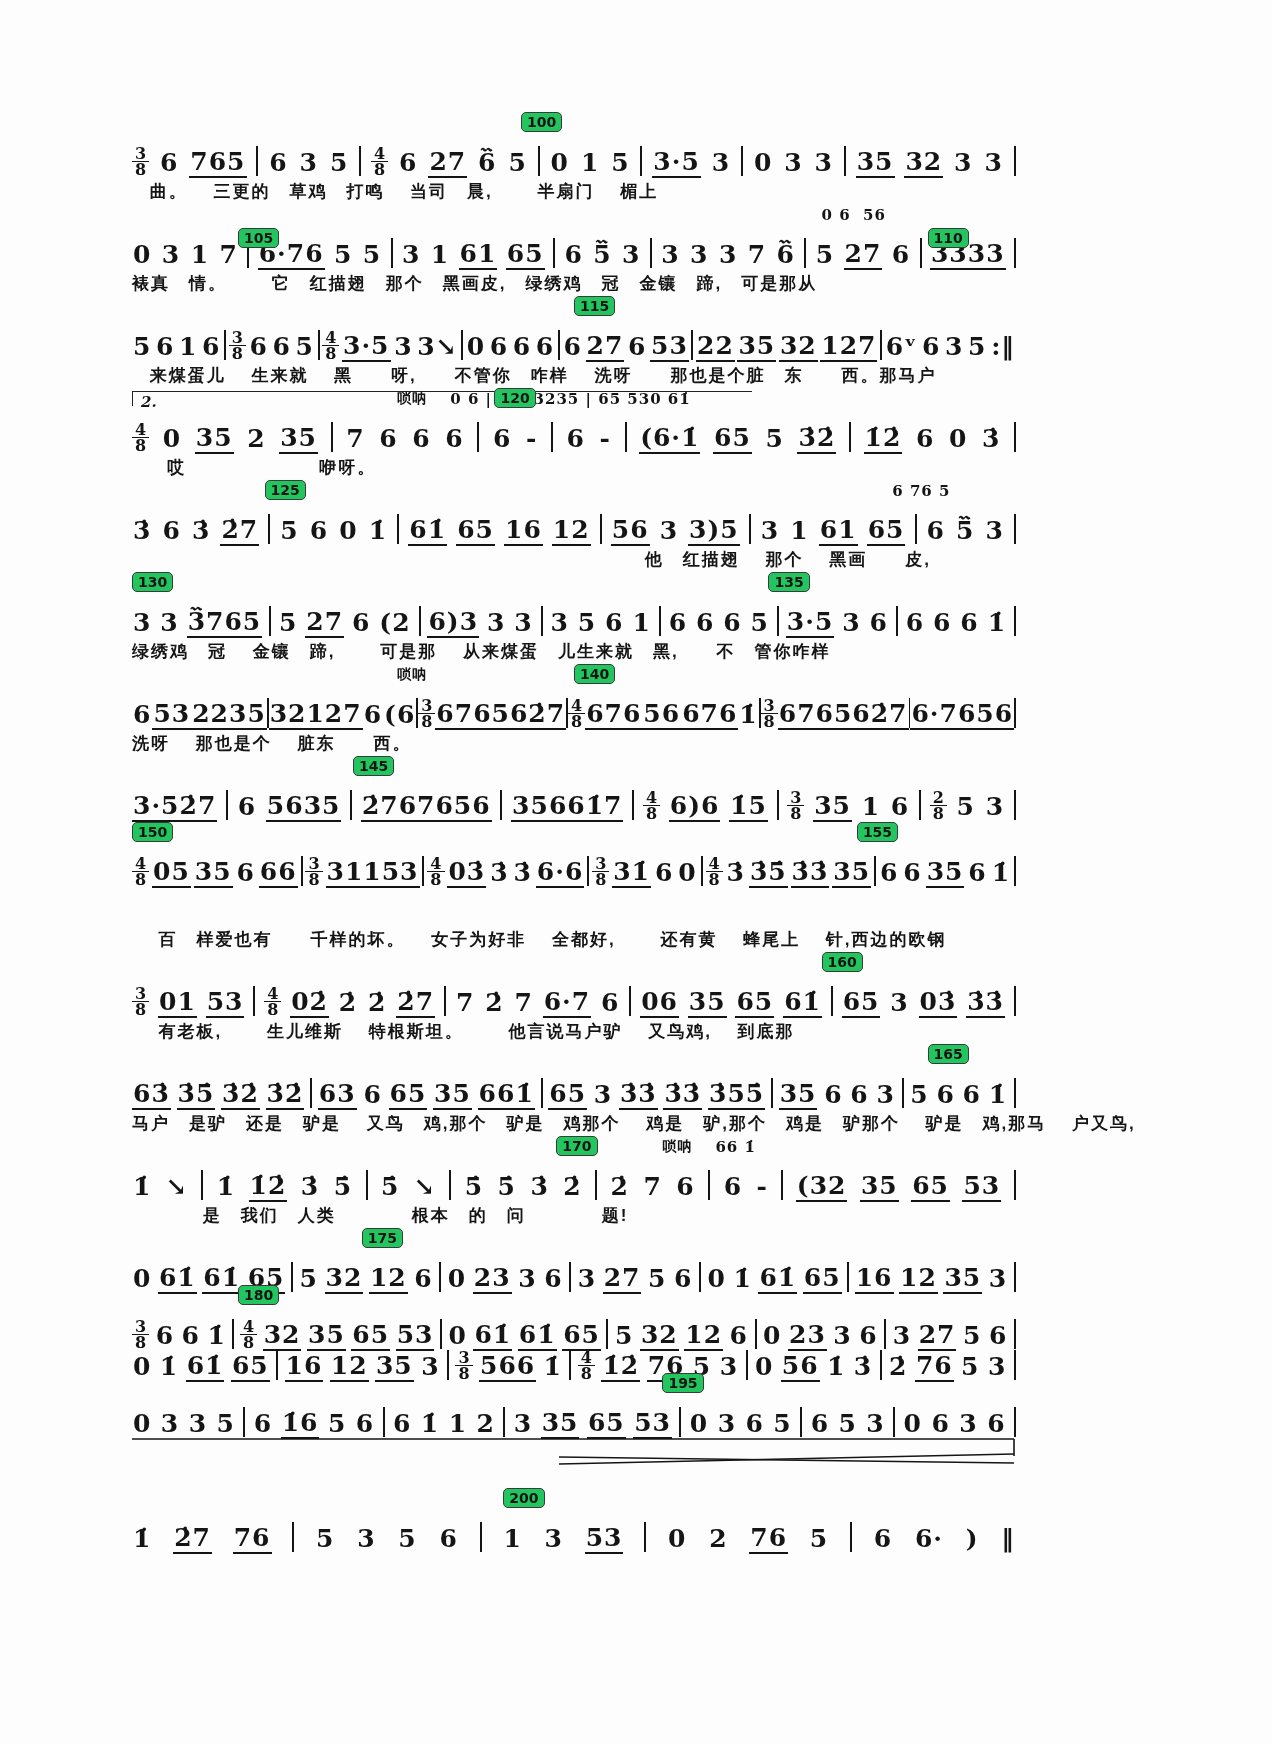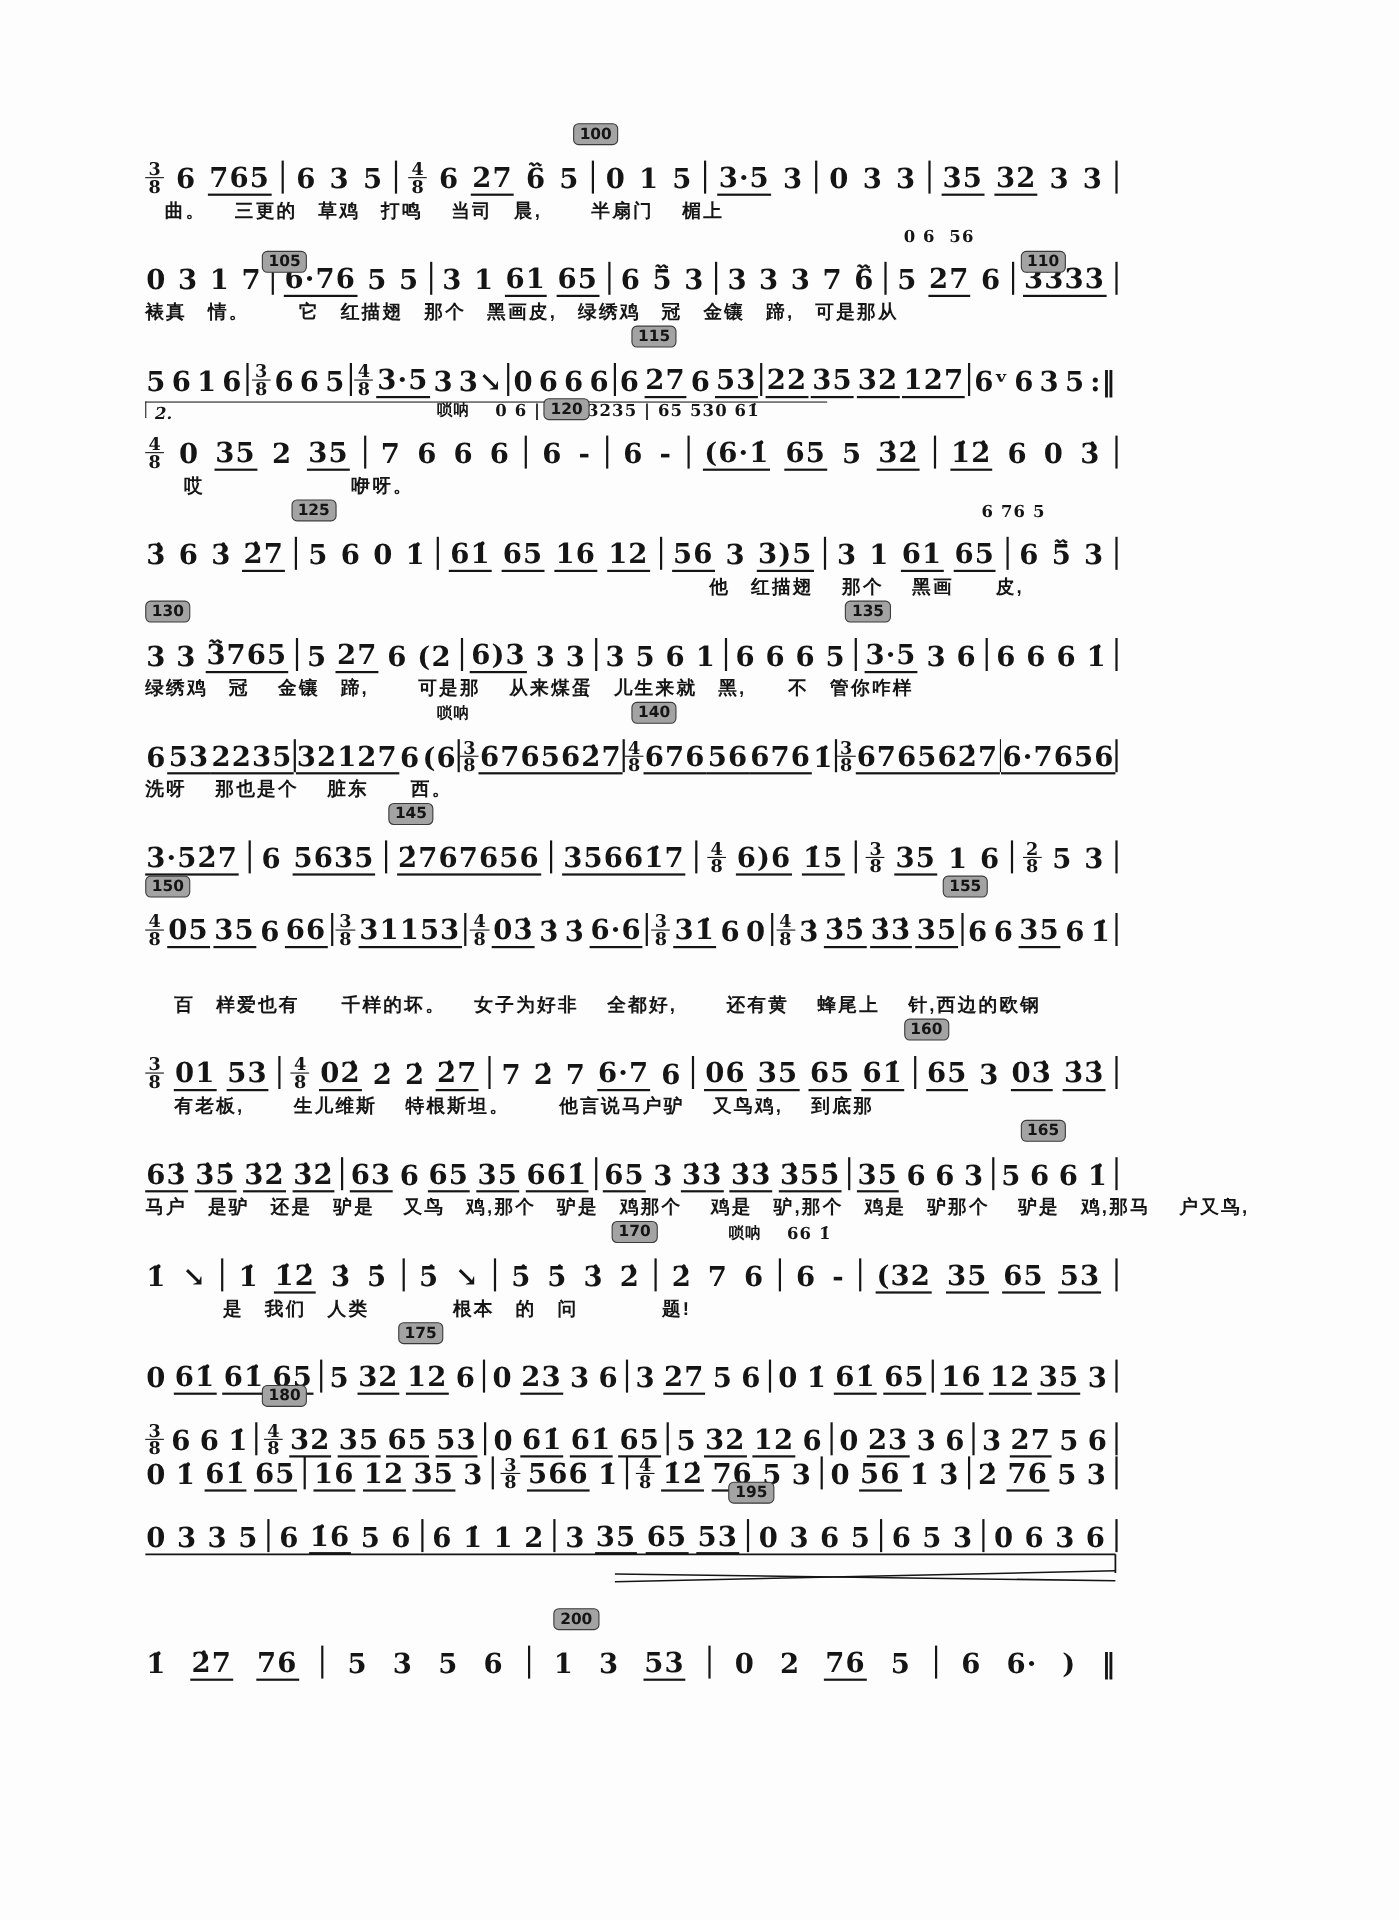--- a/index.html
+++ b/index.html
@@ -3,21 +3,21 @@
 <meta charset="utf-8">
 <style>
   html,body{margin:0;padding:0;background:#e8e8e8;}
   .sheet{position:relative;width:1272px;height:1745px;background:#fdfdfd;color:#151515;overflow:hidden;
          font-family:"DejaVu Serif","DejaVu Sans",serif;}
   .content{position:absolute;left:132px;top:112px;width:884px;}
   .system{position:relative;margin-bottom:0;}
   .system.nolyr{margin-bottom:-9px;}
   .hdr{position:relative;height:26px;}
   .mbox{position:absolute;top:0;display:inline-block;border:1.6px solid #3a3a3a;border-radius:5px;
-        padding:0 5px;font-family:"DejaVu Sans",sans-serif;font-weight:bold;font-size:14px;line-height:18px;background:#a3a3a3;}
+        padding:0 5px;font-family:"DejaVu Sans",sans-serif;font-weight:bold;font-size:14px;line-height:18px;background:#22c55e;}
   .cue{position:absolute;top:2px;font-weight:bold;font-size:15px;letter-spacing:1px;white-space:pre;}
   .cue.cjk{font-family:"Liberation Sans","DejaVu Sans",sans-serif;font-size:14px;}
   .volta{position:absolute;top:3px;border-top:1.8px solid #222;border-left:1.8px solid #222;height:14px;}
   .volta .vlab{position:absolute;left:8px;top:1px;font-style:italic;font-size:15px;font-weight:bold;}
   .notes{display:flex;justify-content:space-between;align-items:flex-end;height:40px;
          font-weight:bold;font-size:25px;line-height:30px;white-space:nowrap;}
   .note{display:inline-block;padding:0 1px;letter-spacing:1px;}
   .note.beam{border-bottom:2.6px solid #151515;padding-bottom:1px;line-height:27px;}
   .note.orn{position:relative;}
   .note.orn::before{content:"\3030";position:absolute;top:-13px;left:4px;font-size:11px;}
@@ -159,20 +159,21 @@
           <span class="note beam">35</span>
           <span class="note beam">32</span>
           <span class="note beam">127</span>
           <span class="bar"></span>
           <span class="note">6ᵛ</span>
           <span class="note">6</span>
           <span class="note">3</span>
           <span class="note">5</span>
           <span class="note">:‖</span>
         </div>
+        <div class="lyr" style="padding-left: 2%;">来煤蛋儿　 生来就　 黑　　呀,　　不管你　咋样　 洗呀　　那也是个脏　东　　西。那马户</div>
       </div>
       <div class="system">
         <div class="hdr">
           <div class="volta" style="left: 0%; width: 70%;">
             <span class="vlab">2.</span>
           </div>
           <span class="cue cjk" style="left: 30%;">唢呐</span>
           <span class="cue" style="left: 36%;">0 6 | 6 1̇ 3235 | 65 530 61̇</span>
           <span class="mbox" style="left: 41%;">120</span>
         </div>

